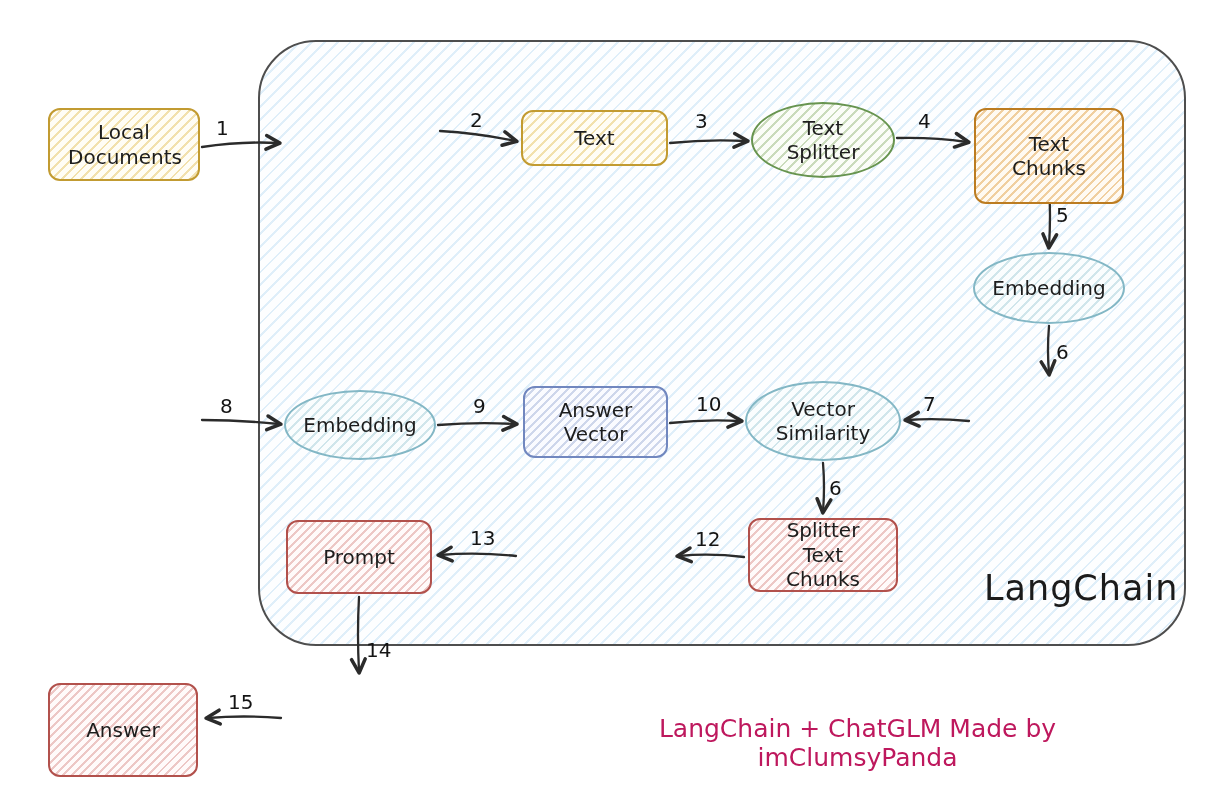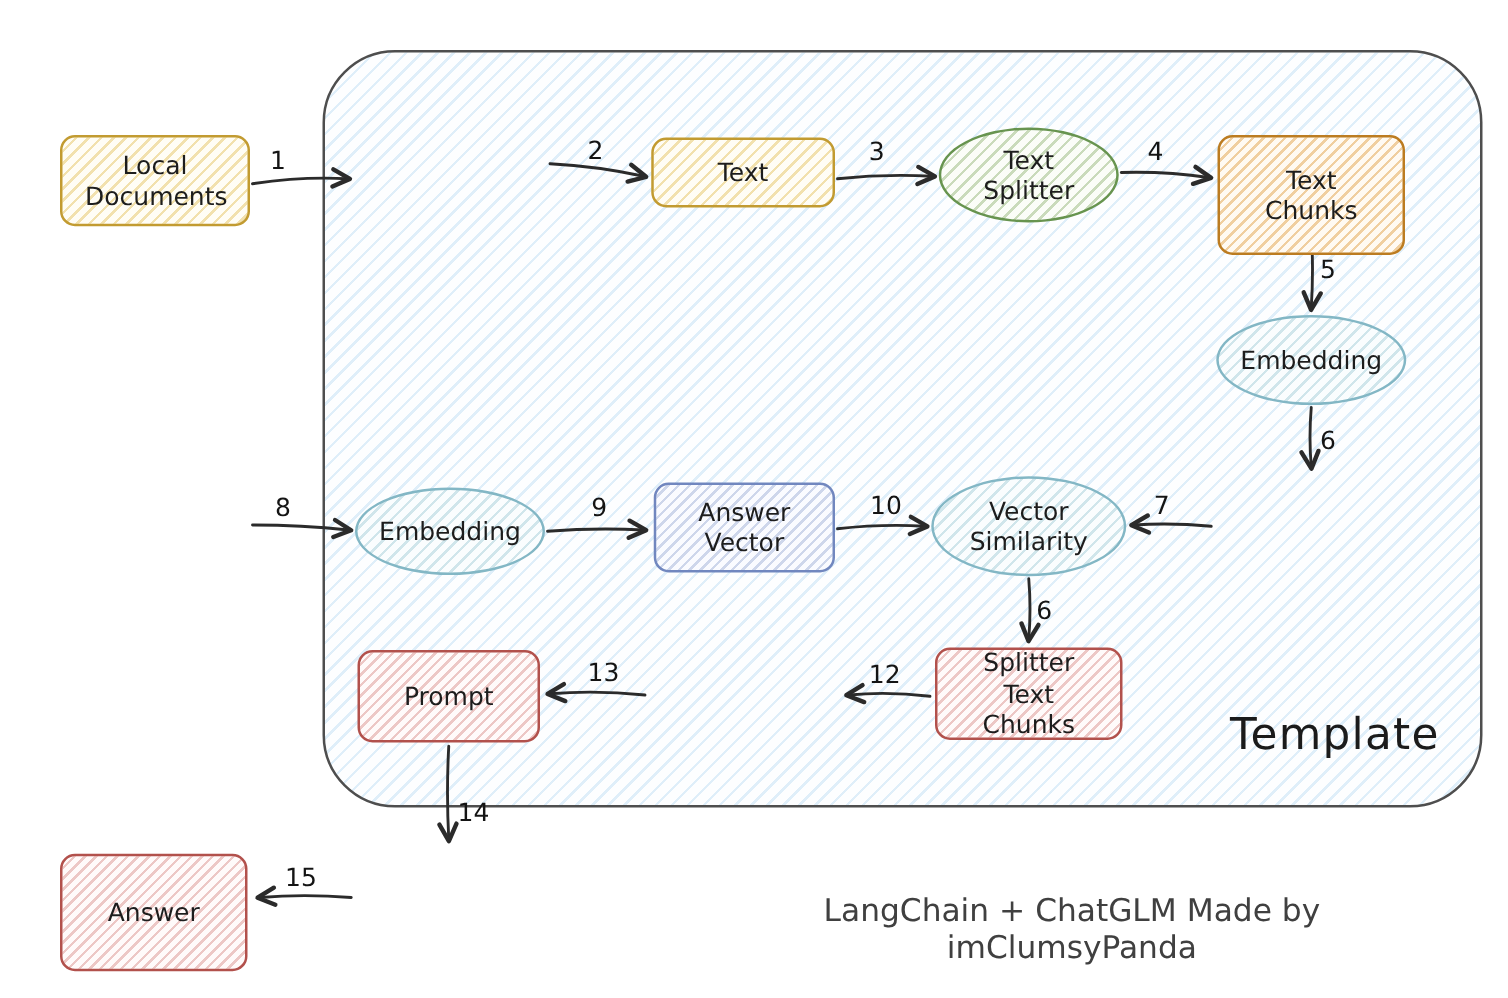--- a/index.html
+++ b/index.html
@@ -27,21 +27,21 @@
   .c-orange{border-color:#bc7c21;background:repeating-linear-gradient(135deg, rgba(224,160,70,0.48) 0 2px, transparent 2px 6px),#fffaf2}
   .c-cyan{border-color:#83b7c5;background:repeating-linear-gradient(135deg, rgba(140,192,205,0.38) 0 2px, transparent 2px 7px),#fafdfe}
   .c-red{border-color:#b2514c;background:repeating-linear-gradient(135deg, rgba(205,110,105,0.36) 0 2px, transparent 2px 6px),#fffafa}
   .c-purple{border-color:#756cab;background:repeating-linear-gradient(135deg, rgba(140,130,185,0.36) 0 2px, transparent 2px 6px),#fbfaff}
   .c-blue{border-color:#7187bf;background:repeating-linear-gradient(135deg, rgba(128,150,200,0.36) 0 2px, transparent 2px 6px),#fafbff}
   .c-lavender{border-color:#958ec0;background:repeating-linear-gradient(135deg, rgba(160,152,200,0.34) 0 2px, transparent 2px 7px),#fbfbfe}
   .c-slate{border-color:#8494af;background:repeating-linear-gradient(135deg, rgba(145,160,185,0.34) 0 2px, transparent 2px 7px),#fbfcfe}
 
   .edge-label{position:absolute;z-index:3;font-size:20px;color:#141414}
   .container-label{position:absolute;left:984px;top:568px;font-size:35px;color:#1b1b1b;z-index:2;letter-spacing:1px}
-  .caption{position:absolute;left:585px;top:714px;width:545px;text-align:center;font-size:25px;color:#404040;z-index:2}
+  .caption{position:absolute;left:585px;top:714px;width:545px;text-align:center;font-size:25px;color:#be185d;z-index:2}
 </style>
 </head>
 <body>
 
 <div class="stage">
 
   <div class="container-box"></div>
 
   <svg class="edges" width="1206" height="798" viewBox="0 0 1206 798">
     <defs>
@@ -115,16 +115,16 @@
   <span class="edge-label" style="left:923px;top:392px">7</span>
   <span class="edge-label" style="left:220px;top:394px">8</span>
   <span class="edge-label" style="left:473px;top:394px">9</span>
   <span class="edge-label" style="left:696px;top:392px">10</span>
   <span class="edge-label" style="left:829px;top:476px">6</span>
   <span class="edge-label" style="left:695px;top:527px">12</span>
   <span class="edge-label" style="left:470px;top:526px">13</span>
   <span class="edge-label" style="left:366px;top:638px">14</span>
   <span class="edge-label" style="left:228px;top:690px">15</span>
 
-  <div class="container-label">Template</div>
+  <div class="container-label">LangChain</div>
   <div class="caption">LangChain + ChatGLM Made by imClumsyPanda</div>
 
 </div>
 
 </body></html>

